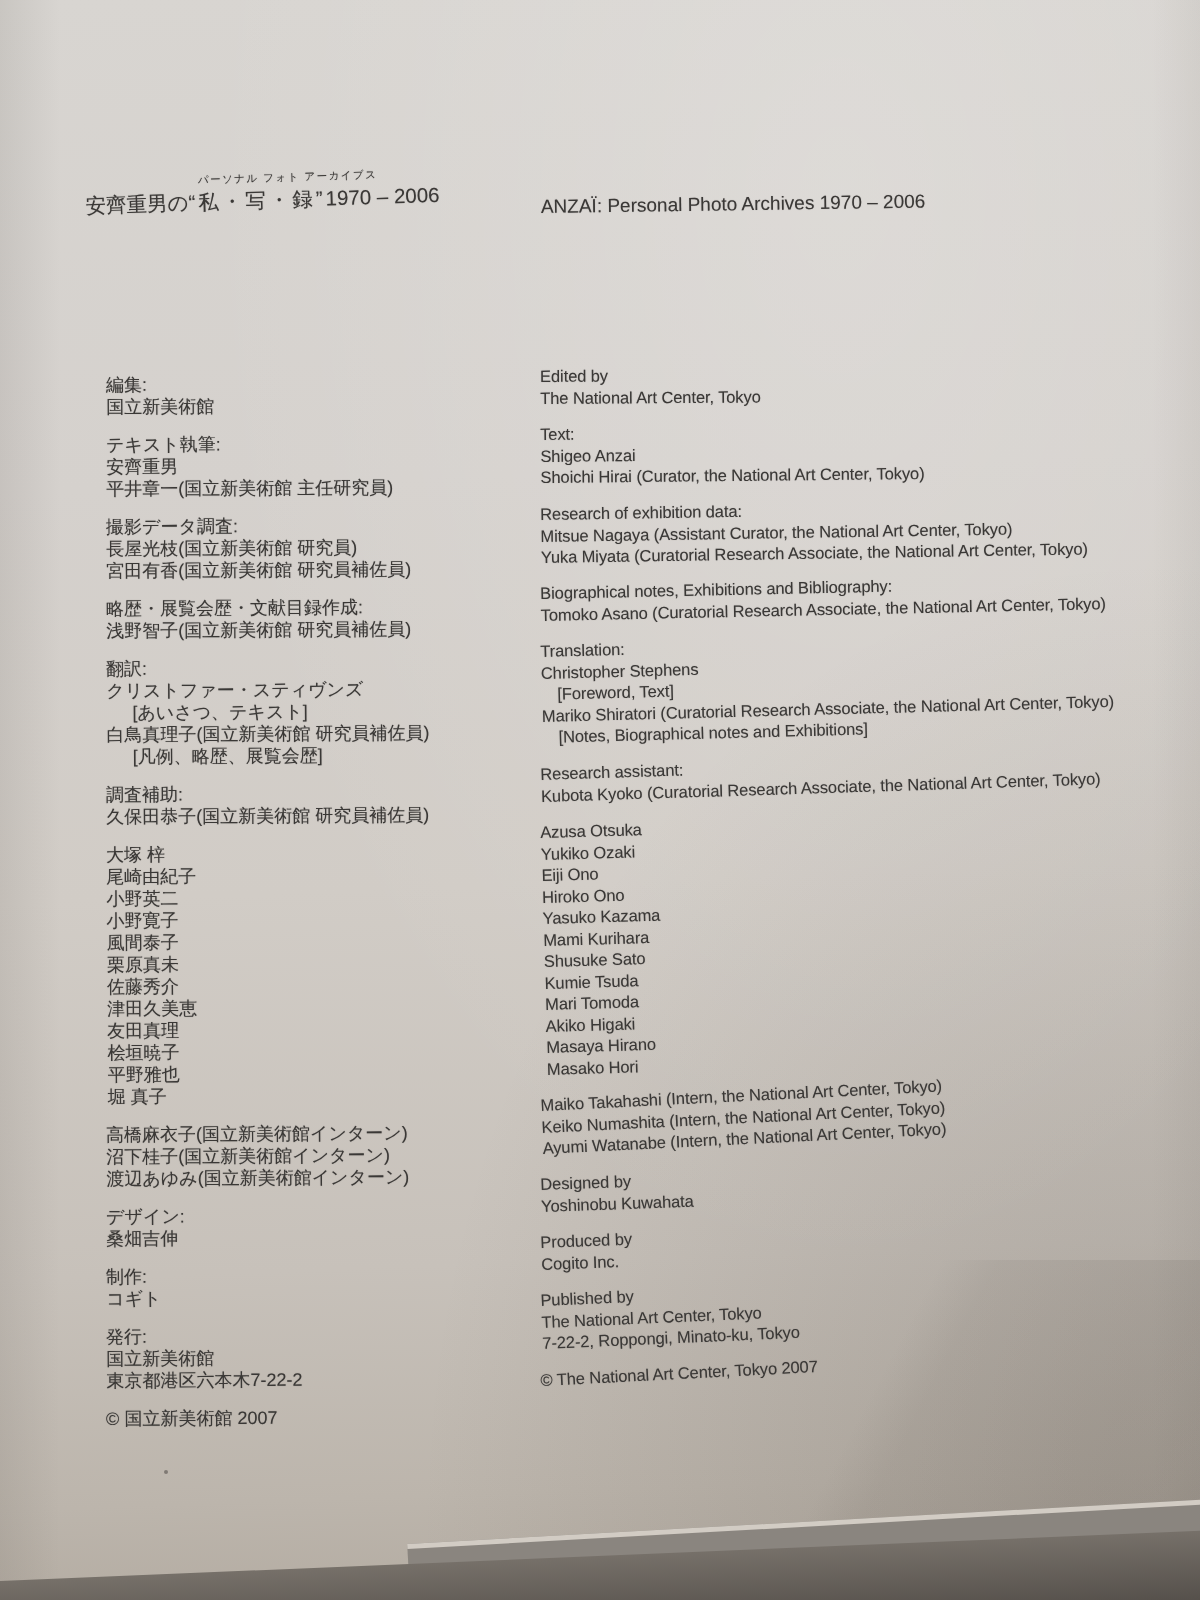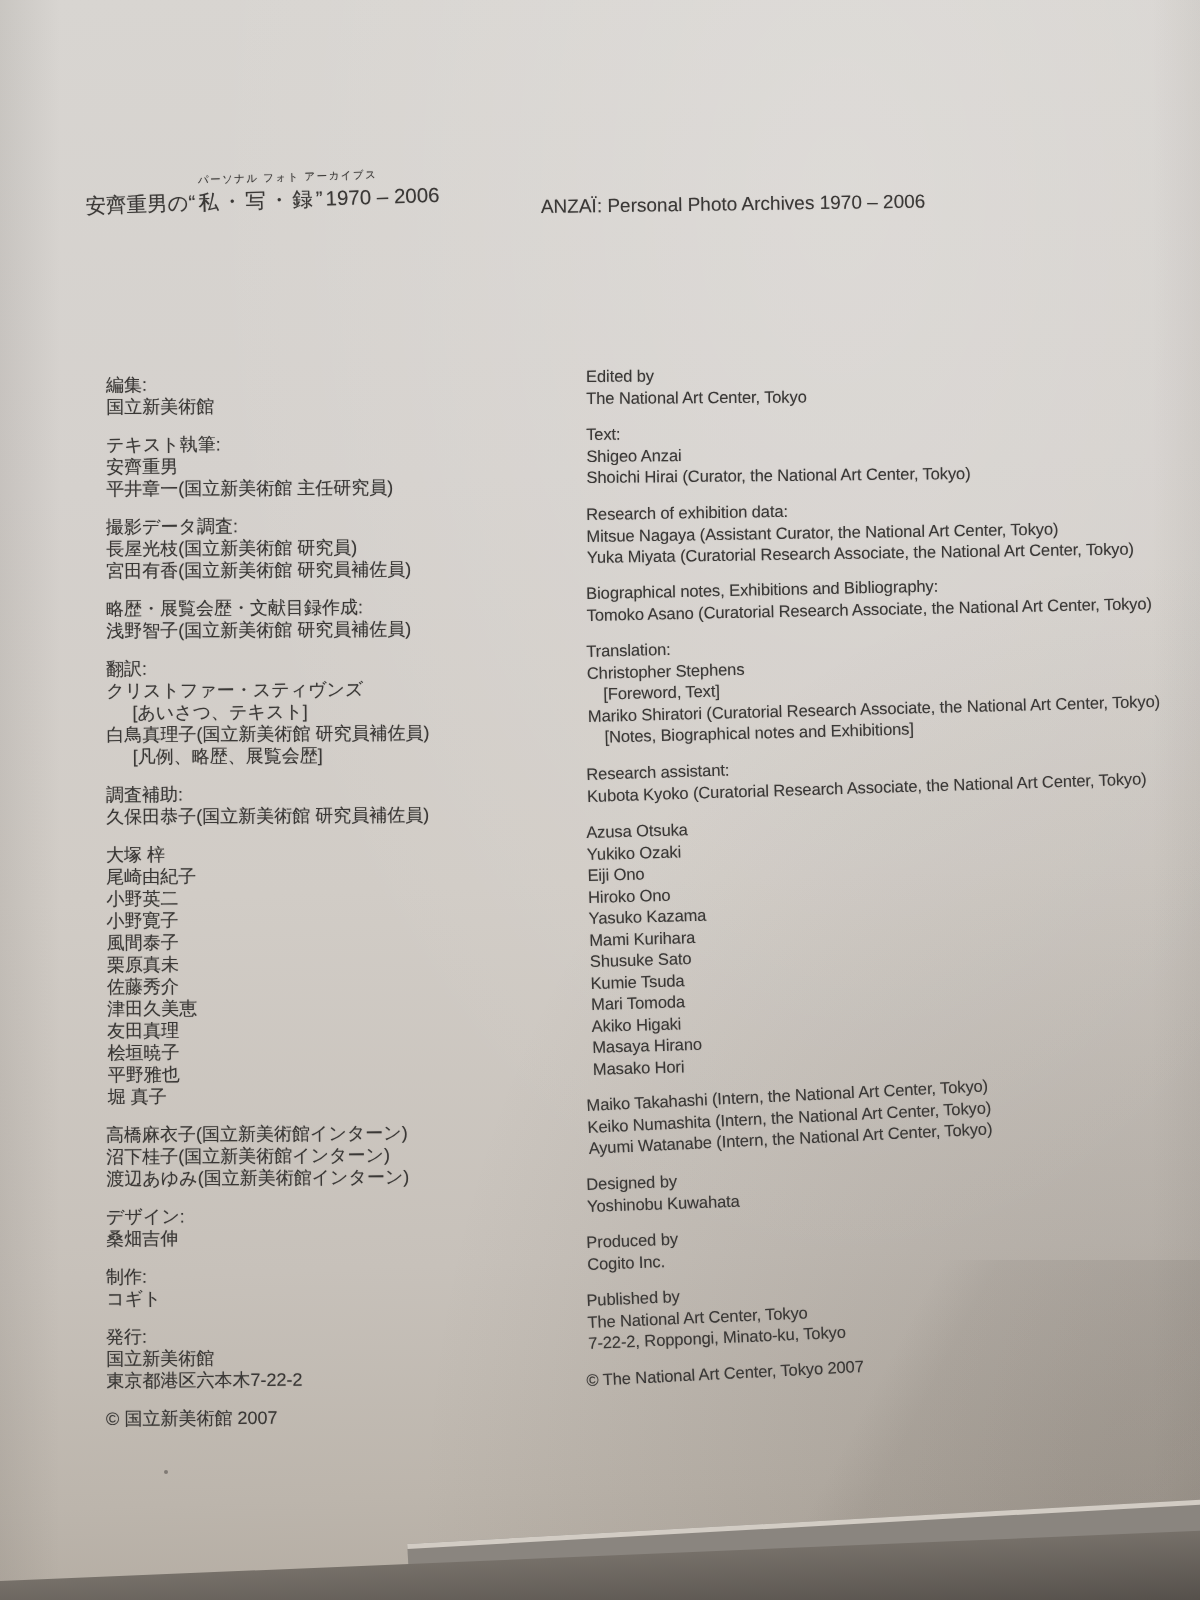--- a/index.html
+++ b/index.html
@@ -40,21 +40,21 @@
   
   .ink{color:var(--ink,#3a3836);text-shadow:0 0 1px rgba(58,56,54,0.38);}
   .title-jp{position:absolute;left:86px;top:192px;font-size:20.5px;white-space:nowrap;
     transform:rotate(-1.8deg);transform-origin:left bottom;}
   .ruby-wrap{position:relative;display:inline-block;letter-spacing:3px;}
   .furigana{position:absolute;left:10px;top:-15px;font-size:10.5px;letter-spacing:1.5px;white-space:nowrap;}
   .title-en{position:absolute;left:541px;top:196px;font-size:19px;white-space:nowrap;
     transform:rotate(-0.8deg);transform-origin:left bottom;}
   .col{position:absolute;}
   .col-left{left:106px;top:374px;font-size:18px;line-height:22px;}
-  .col-right{left:540px;top:366px;font-size:16.5px;line-height:21.5px;letter-spacing:-0.1px;margin-left:46px;}
+  .col-right{left:540px;top:366px;font-size:16.5px;line-height:21.5px;letter-spacing:-0.1px;}
   .section{margin-bottom:16px;transform-origin:left top;}
   .col-right .section{margin-bottom:15px;}
   .line{white-space:nowrap;}
   .col-left .indent{padding-left:26px;}
   .col-right .indent{padding-left:16px;}
 </style>
 </head>
 <body style="--ink: #3a3836;">
 
 <div class="paper"></div>

